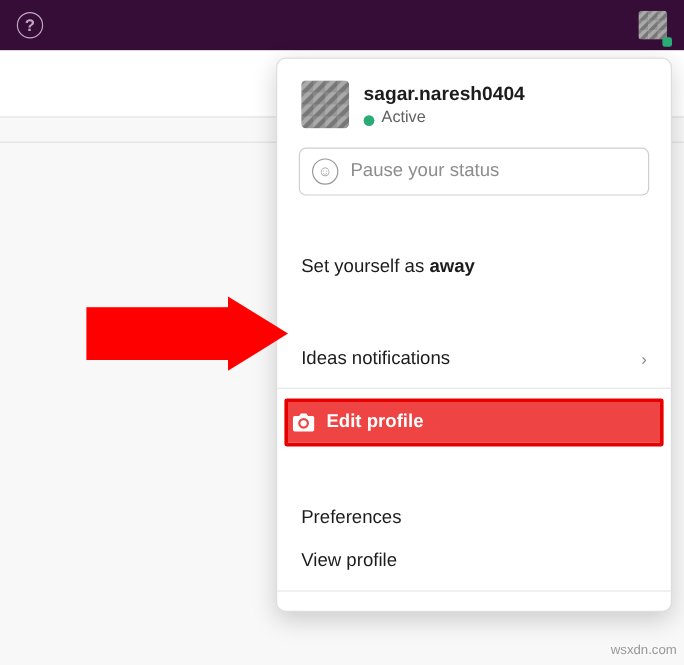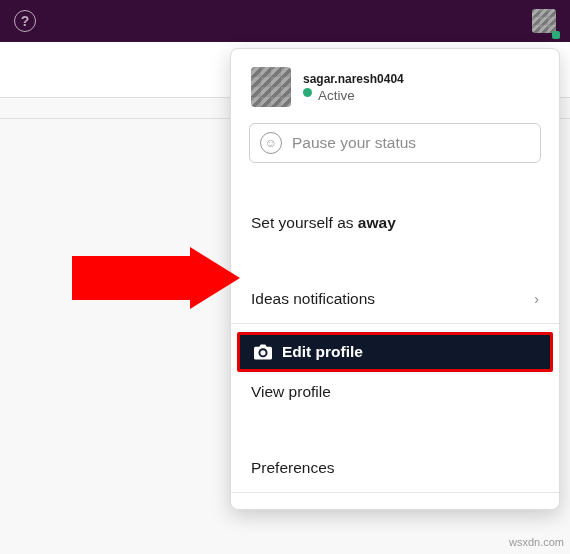--- a/index.html
+++ b/index.html
@@ -69,22 +69,22 @@
     gap: 12px;
   }
   .avatar-large {
     width: 40px; height: 40px;
     background: linear-gradient(135deg,#888 0 25%,#aaa 25% 50%,#777 50% 75%,#999 75% 100%);
     background-size: 10px 10px;
     border-radius: 4px;
     flex-shrink: 0;
   }
   .user-info { display:flex; flex-direction:column; justify-content:center; }
-  .username { font-weight: 800; font-size: 12px; color:#1d1c1d; }
-  .presence { font-size: 13.5px; color:#616061; display:flex; align-items:flex-start; gap:6px; margin-top:2px;}
+  .username { font-weight: 800; font-size: 16px; color:#1d1c1d; }
+  .presence { font-size: 13.5px; color:#616061; display:flex; align-items:flex-end; gap:6px; margin-top:2px;}
   .presence-dot{ width:9px;height:9px;border-radius:50%;background:#2bac76;}
   .status-input{
     margin: 4px 18px 14px 18px;
     border:1px solid #cfcfcf;
     border-radius:6px;
     height:40px;
     display:flex; align-items:center;
     padding:0 10px;
     gap:10px;
     color:#616061;
@@ -107,24 +107,24 @@
   }
   .menu-item.away strong{font-weight:800;}
   .menu-sep{ height:1px; background:#e6e6e6; margin:8px 0;}
   .chevron{ color:#888; font-size:14px;}
   .highlight-wrap{
     margin: 2px 6px;
     border: 3px solid #e60000;
     border-radius:2px;
   }
   .edit-profile{
-    background:#0f172a;
+    background:#ef4444;
     color:#fff;
     font-weight:700;
-    padding: 8px 14px;
+    padding: 8px 4px;
     display:flex; align-items:center; gap:10px;
     cursor:pointer;
     font-size:15.5px;
   }
   .camera-icon{
     width:18px;height:16px;fill:#fff;
   }
   .arrow{
     position:absolute;
     top:248px; left:72px;
@@ -191,25 +191,25 @@
 
   <div class="highlight-wrap">
     <div class="edit-profile">
       <svg class="camera-icon" viewBox="0 0 24 20">
         <path d="M9 0l-2 3H2a2 2 0 0 0-2 2v13a2 2 0 0 0 2 2h20a2 2 0 0 0 2-2V5a2 2 0 0 0-2-2h-5l-2-3H9zm3 5a6 6 0 1 1 0 12 6 6 0 0 1 0-12zm0 2.5a3.5 3.5 0 1 0 0 7 3.5 3.5 0 0 0 0-7z"></path>
       </svg>
       <span>Edit profile</span>
     </div>
   </div>
 
+  <div class="menu-item">
+    <span>Preferences</span>
+  </div>
   <div class="menu-item" style="margin-top:4px">
     <span>View profile</span>
-  </div>
-  <div class="menu-item">
-    <span>Preferences</span>
   </div>
 
   <div class="menu-sep"></div>
 
 </div>
 
 <div class="arrow">
   <div class="arrow-body"></div>
   <div class="arrow-head"></div>
 </div>

